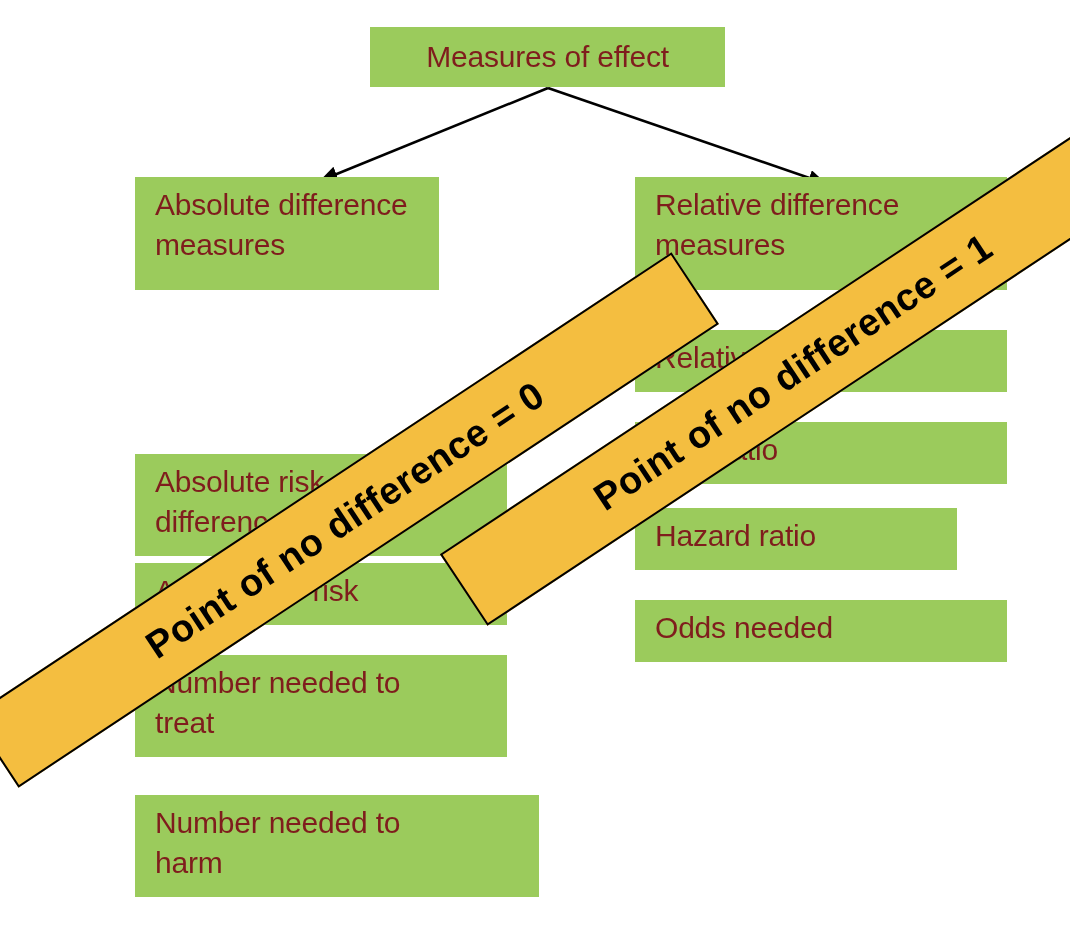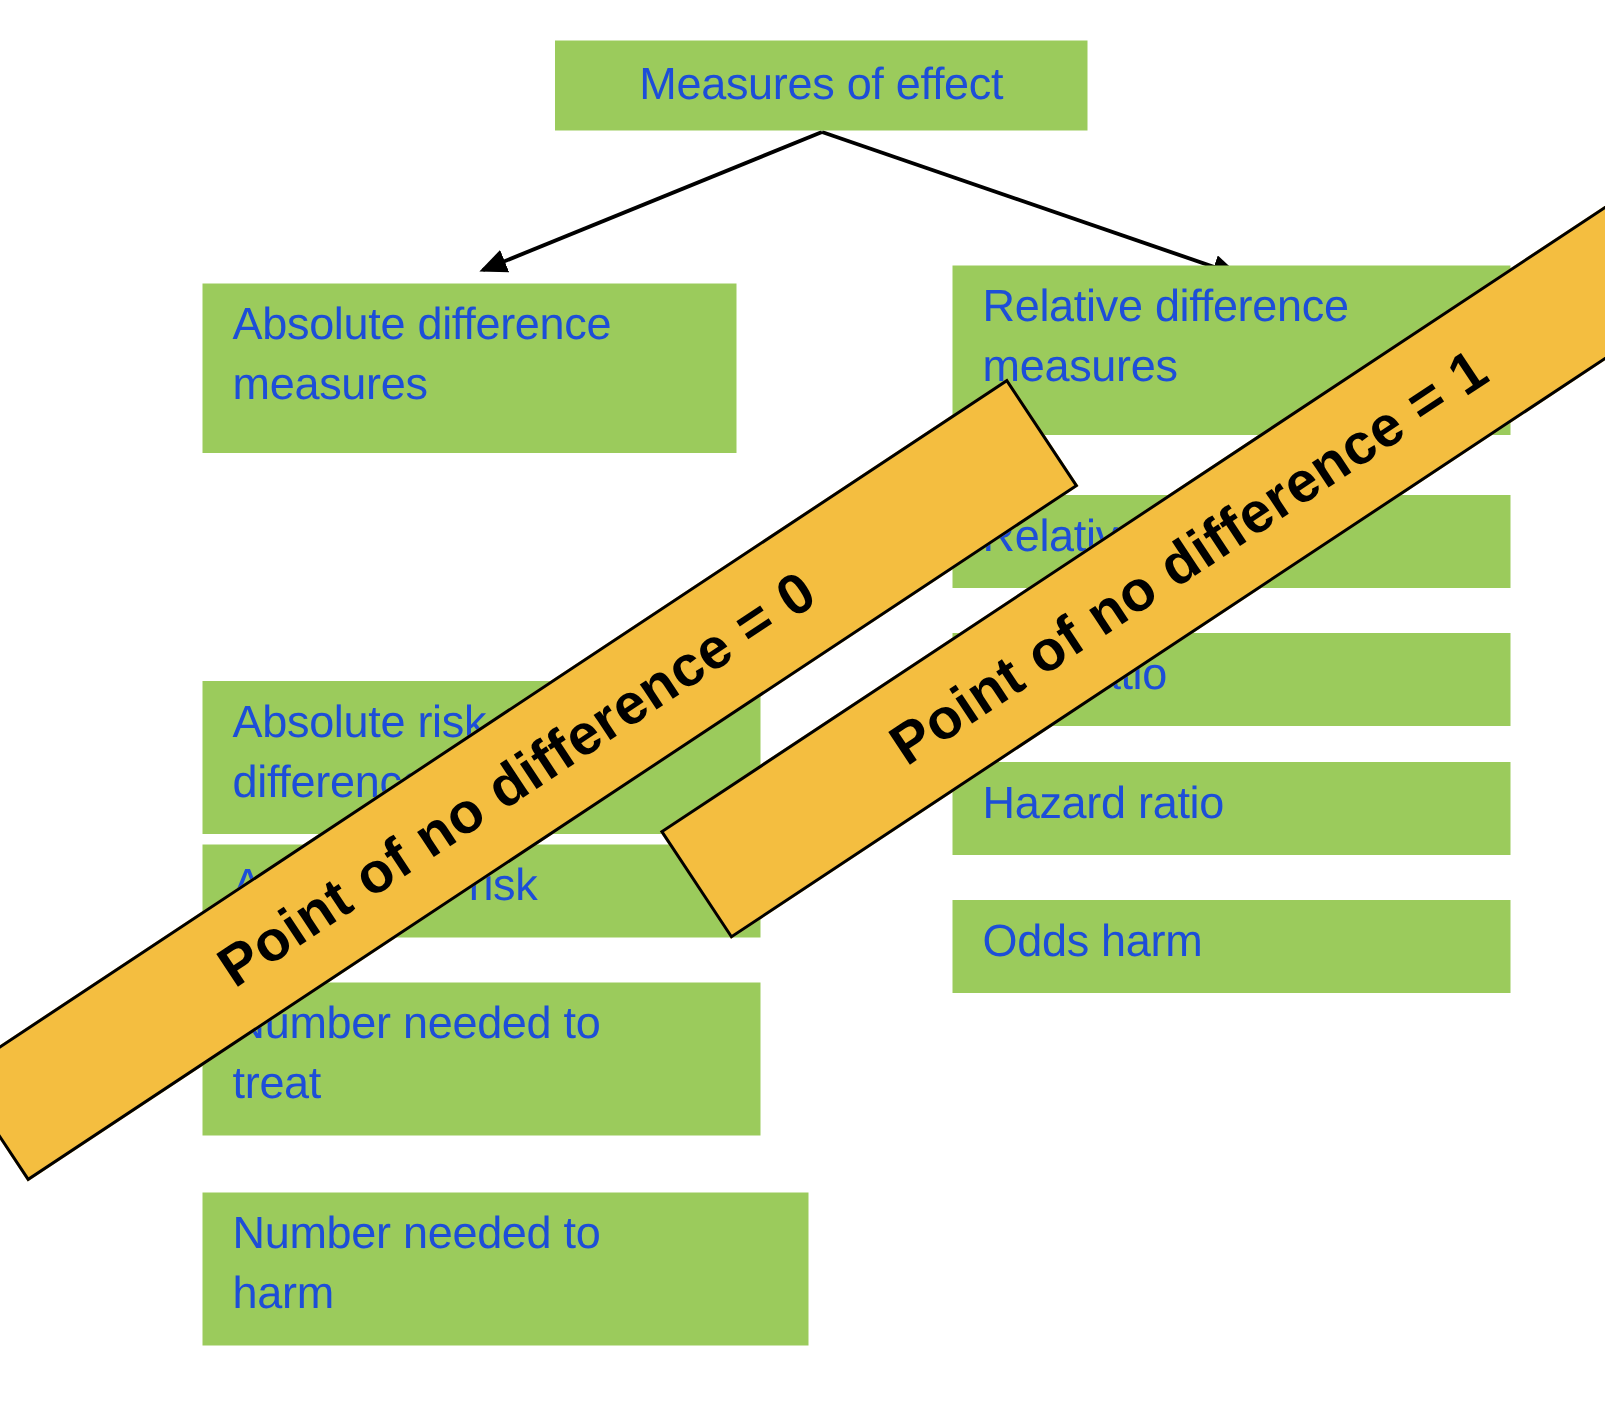--- a/index.html
+++ b/index.html
@@ -13,21 +13,21 @@
   #canvas {
     position: relative;
     width: 1070px;
     height: 950px;
     background: #ffffff;
     overflow: hidden;
   }
   .node {
     position: absolute;
     background: #9BCB5C;
-    color: #1d4ed8;
+    color: #7f1d1d;
     font-size: 30px;
     line-height: 1.33;
     box-sizing: border-box;
     padding: 8px 0 0 20px;
     white-space: pre-line;
     letter-spacing: -0.2px;
   }
   .node.title {
     padding: 10px 0 0 0;
     text-align: center;
@@ -81,33 +81,33 @@
       <marker id="arrowhead" markerWidth="7" markerHeight="7" refX="6" refY="3.1" orient="auto">
         <path d="M0,0 L7,3.1 L0,6.2 z" fill="#000000"></path>
       </marker>
     </defs>
     <line x1="548" y1="88" x2="322" y2="180" stroke="#000000" stroke-width="2.6" marker-end="url(#arrowhead)"></line>
     <line x1="548" y1="88" x2="824" y2="183" stroke="#000000" stroke-width="2.6" marker-end="url(#arrowhead)"></line>
   </svg>
 
   <div class="node title" id="node-title" style="left: 370px; top: 27px; width: 355px; height: 60px;">Measures of effect</div>
 
-  <div class="node" id="node-l-head" style="left: 135px; top: 177px; width: 356px; height: 113px; margin-top: 12px;">Absolute difference
+  <div class="node" id="node-l-head" style="left: 135px; top: 177px; width: 304px; height: 113px;">Absolute difference
 measures</div>
   <div class="node" id="node-l-1" style="left: 135px; top: 422px; width: 372px; height: 102px; margin-top: 32px;">Absolute risk
 difference</div>
   <div class="node" id="node-l-2" style="left: 135px; top: 563px; width: 372px; height: 62px;">Attributable risk</div>
   <div class="node" id="node-l-3" style="left: 135px; top: 655px; width: 372px; height: 102px;">Number needed to
 treat</div>
   <div class="node" id="node-l-4" style="left: 135px; top: 795px; width: 404px; height: 102px;">Number needed to
 harm</div>
 
   <div class="node" id="node-r-head" style="left: 635px; top: 177px; width: 372px; height: 113px;">Relative difference
 measures</div>
   <div class="node" id="node-r-0" style="left: 635px; top: 330px; width: 372px; height: 62px;">Relative risk</div>
   <div class="node" id="node-r-1" style="left: 635px; top: 422px; width: 372px; height: 62px;">Risk ratio</div>
-  <div class="node" id="node-r-2" style="left: 635px; top: 508px; width: 372px; height: 62px;">Hazard ratio</div>
-  <div class="node" id="node-r-3" style="left: 635px; top: 600px; width: 372px; height: 62px;">Odds harm</div>
+  <div class="node" id="node-r-2" style="left: 635px; top: 508px; width: 322px; height: 62px;">Hazard ratio</div>
+  <div class="node" id="node-r-3" style="left: 635px; top: 600px; width: 372px; height: 62px;">Odds needed</div>
 
   <div class="banner" id="banner-left">Point of no difference = 0</div>
   <div class="banner" id="banner-right">Point of no difference = 1</div>
 
 </div>
 
 </body></html>

